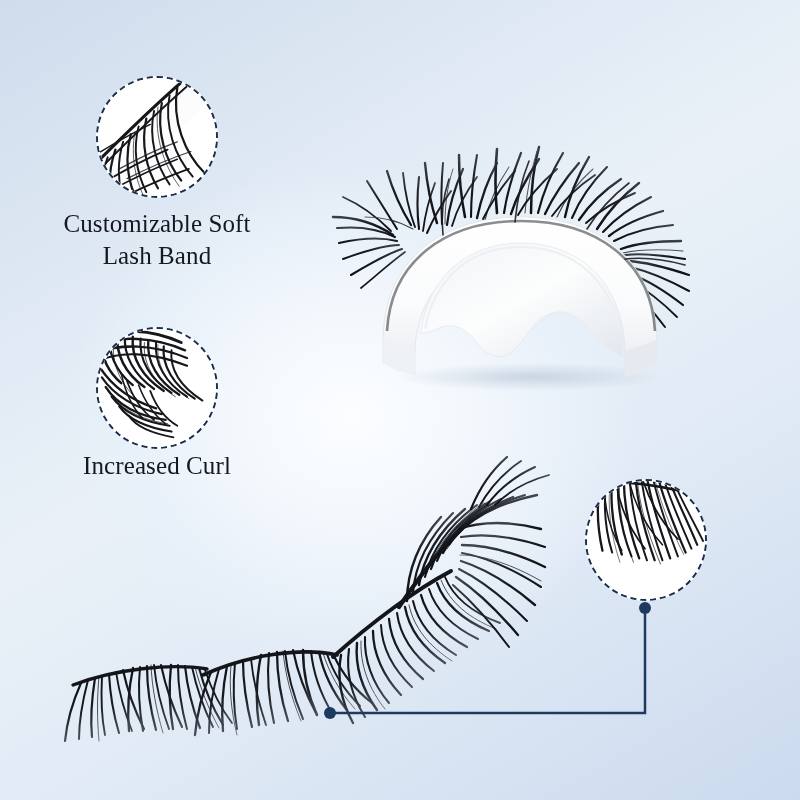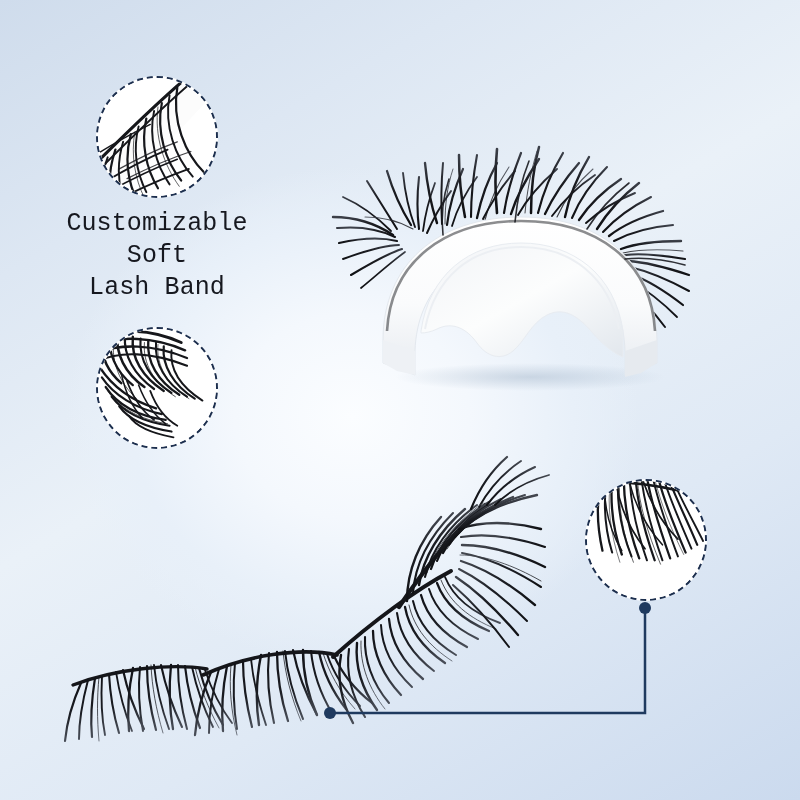--- a/index.html
+++ b/index.html
@@ -38,21 +38,21 @@
 
   
   .feature-label {
     position: absolute;
     color: #16181f;
     font-size: 25px;
     line-height: 32px;
     letter-spacing: .1px;
     text-align: center;
     white-space: pre-line;
-    font-family: Liberation Mono, monospace;
+    font-family: Liberation Serif, serif;
   }
 
   
   .connector { position:absolute; left:0; top:0; width:800px; height:800px; pointer-events:none; }
 
   
   .art { position:absolute; }
   .art svg { display:block; overflow: visible; }
 </style>
 </head>
@@ -394,20 +394,21 @@
           <path d="M24,46 C28,64 34,80 46,92" stroke-width="1.5"></path>
 
           <path d="M16,12 C14,34 22,56 40,72" stroke-width="1" opacity=".75"></path>
           <path d="M48,14 C46,36 58,56 80,70" stroke-width="1" opacity=".75"></path>
           <path d="M10,64 C22,82 44,94 72,98" stroke-width="1" opacity=".75"></path>
           <path d="M62,16 C60,38 72,58 94,72" stroke-width=".9" opacity=".7"></path>
         </g>
       </svg>
     </div>
   </div>
+  <div class="feature-label" style="left: 32px; top: 450px; width: 250px; color: rgb(22, 24, 31);">Increased Curl</div>
 
   <div class="callout" id="callout-2" style="left: 585px; top: 479px; width: 122px; height: 122px; border-color: rgb(29, 47, 78);">
     <div class="callout-inner">
       <svg class="callout-svg" viewBox="0 0 122 122" preserveAspectRatio="xMidYMid slice">
         <rect width="122" height="122" fill="#ffffff"></rect>
         <g stroke="#16171b" fill="none" stroke-linecap="round">
 
           <path d="M8,-6 C30,-8 60,-6 92,2" stroke-width="3"></path>
           <path d="M6,2 C28,0 60,2 96,10" stroke-width="2.6"></path>
 

